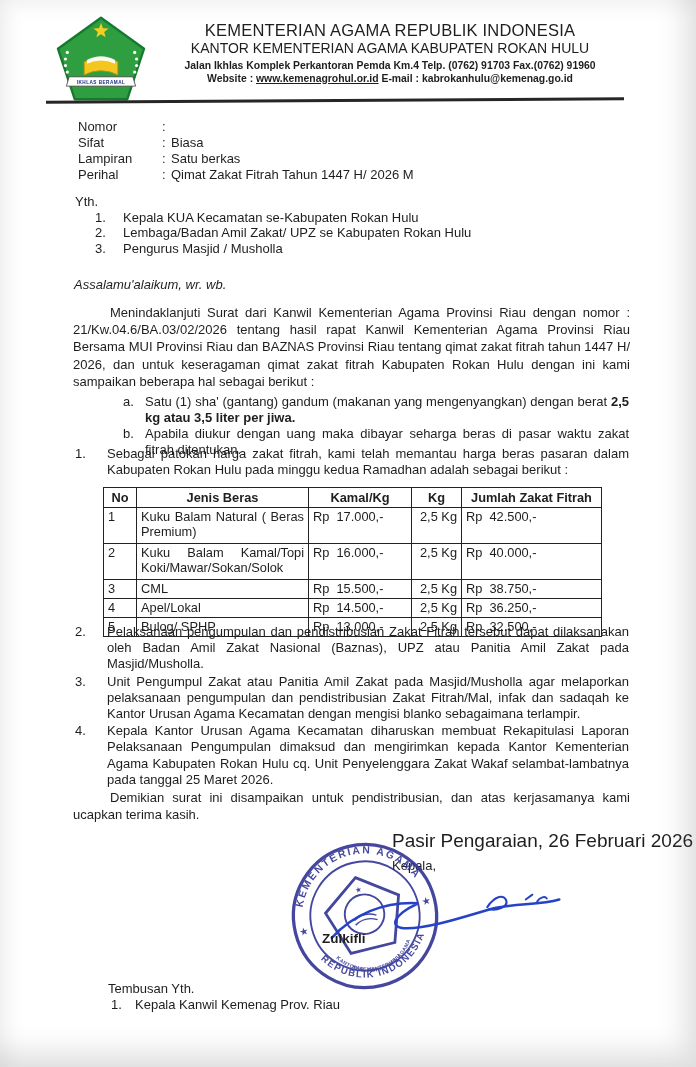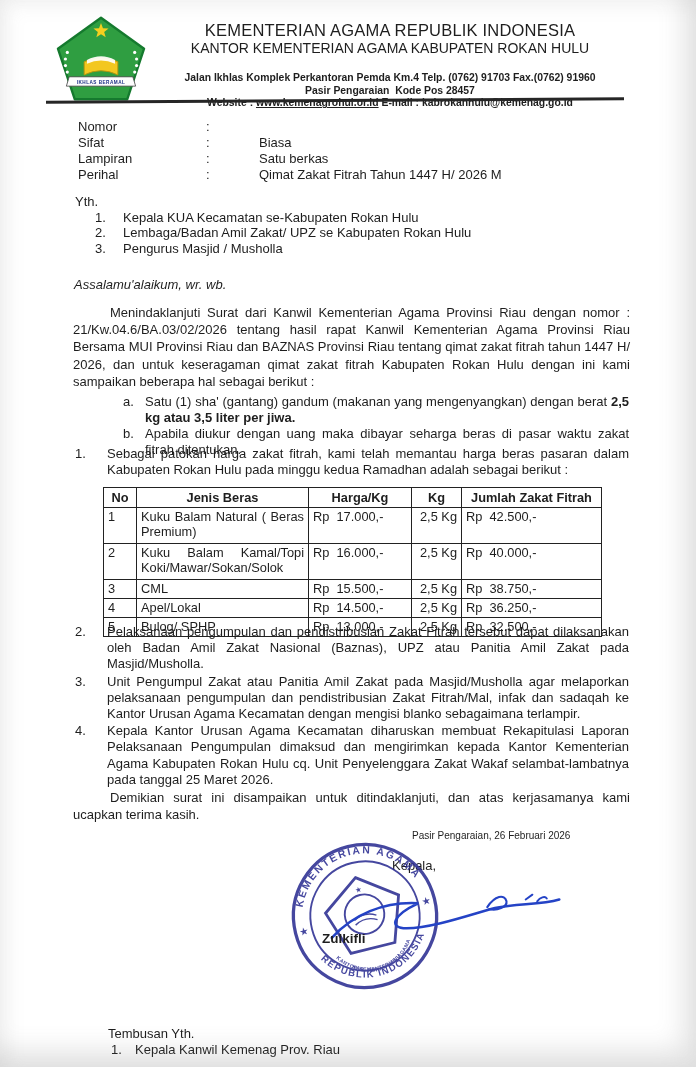--- a/index.html
+++ b/index.html
@@ -9,27 +9,27 @@
         box-shadow:inset -12px -16px 26px rgba(110,110,110,.20), inset 8px 6px 18px rgba(140,140,140,.10);}
   .abs{position:absolute;}
 
   
   .logo{left:48px;top:15px;width:106px;height:88px;}
   .lh-text{left:152px;top:20px;width:476px;text-align:center;}
   .lh-text div{white-space:pre;}
   .lh1{font-size:16.5px;line-height:20px;letter-spacing:.2px;}
   .lh2{font-size:14px;line-height:17px;}
   .lh3{font-size:10.4px;font-weight:bold;line-height:12.6px;}
-  .lh3.first{margin-top:15px;}
+  .lh3.first{margin-top:3px;}
   .url{text-decoration:underline;}
   .rule{left:46px;top:99px;width:578px;border-top:3.2px solid #262626;transform:rotate(-0.35deg);}
 
   
   .meta{left:78px;top:119px;font-size:13px;}
-  .m-row{display:flex;line-height:16px;gap:44px;}
+  .m-row{display:flex;line-height:16px;}
   .m-label{width:84px;}
   .m-sep{width:9px;}
   .hand{color:#1d3bc0;font-weight:bold;font-style:italic;letter-spacing:.5px;}
 
   
   .recipients{left:75px;top:194px;font-size:13px;line-height:15.6px;}
   .rec-item{display:flex;margin-left:20px;}
   .rec-no{width:28px;flex:none;}
 
   .greeting{left:74px;top:277px;font-size:13px;font-style:italic;}
@@ -58,27 +58,27 @@
   .c-no{padding-left:7px;}
   .c-money{white-space:pre;}
   .c-kg{text-align:right;}
   .c-sum{white-space:pre;padding-left:34px;}
   .c-jenis{text-align:justify;margin-top:32px;}
 
   .closing{left:73px;top:789px;width:557px;font-size:13px;line-height:17px;
            text-align:justify;text-indent:37px;}
 
   
-  .sig-date{left:412px;top:830px;font-size:10px;}
+  .sig-date{left:392px;top:830px;font-size:19px;}
   .sig-title{left:392px;top:858px;font-size:13px;}
   .stamp{left:285px;top:836px;width:160px;height:160px;}
   .sig-svg{left:322px;top:886px;width:248px;height:72px;}
   .sig-name{left:322px;top:931px;font-size:13.5px;font-weight:bold;}
 
-  .cc{left:108px;top:981px;font-size:13px;line-height:16px;margin-top:45px;}
+  .cc{left:108px;top:981px;font-size:13px;line-height:16px;}
   .cc-item{display:flex;margin-left:3px;}
   .cc-no{width:24px;flex:none;}
 </style>
 </head>
 <body>
 
 <div class="page">
 
   <svg class="abs logo" viewBox="0 0 100 94">
     <polygon points="50,3 96,36 78,90 22,90 4,36" fill="#2f9e41" stroke="#157a2e" stroke-width="2.5" stroke-linejoin="round"></polygon>
@@ -100,21 +100,20 @@
     <path d="M 32,50 Q 50,41 68,50 L 68,64 Q 50,55 32,64 Z" fill="#f3c71f" stroke="#b8940d" stroke-width="1"></path>
     <path d="M 35,48 Q 50,40 65,48 L 65,52 Q 50,45 35,52 Z" fill="#ffffff" opacity="0.92"></path>
     <path d="M 16,66 L 84,66 L 87,76 L 13,76 Z" fill="#fdfdfd" stroke="#333333" stroke-width="0.8"></path>
     <text x="50" y="73.5" font-size="5" font-weight="bold" fill="#1c2f85" text-anchor="middle" letter-spacing="0.5">IKHLAS BERAMAL</text>
   </svg>
 
   <div class="abs lh-text">
     <div class="lh1">KEMENTERIAN AGAMA REPUBLIK INDONESIA</div>
     <div class="lh2">KANTOR KEMENTERIAN AGAMA KABUPATEN ROKAN HULU</div>
     <div class="lh3 first">Jalan Ikhlas Komplek Perkantoran Pemda Km.4 Telp. (0762) 91703 Fax.(0762) 91960</div>
-    <div class="lh3">Pasir Pengaraian  Kode Pos 28457</div>
     <div class="lh3"><span>Website : </span><span class="url">www.kemenagrohul.or.id</span><span> E-mail : kabrokanhulu@kemenag.go.id</span></div>
   </div>
 
   <div class="abs rule"></div>
 
   <div class="abs meta">
     <div class="m-row">
       <span class="m-label">Nomor</span>
         <span class="m-sep">:</span>
     </div>
@@ -178,21 +177,21 @@
         <col style="width:33px">
         <col style="width:172px">
         <col style="width:103px">
         <col style="width:50px">
         <col style="width:140px">
       </colgroup>
     <tbody>
         <tr>
       <th>No</th>
       <th>Jenis Beras</th>
-      <th>Harga/Kg</th>
+      <th>Kamal/Kg</th>
       <th>Kg</th>
       <th>Jumlah Zakat Fitrah</th>
     </tr>
     <tr class="tall">
       <td class="c-no">1</td>
       <td class="c-jenis">Kuku Balam Natural ( Beras Premium)</td>
       <td class="c-money">Rp  17.000,-</td>
       <td class="c-kg">2,5 Kg</td>
       <td class="c-sum">Rp  42.500,-</td>
     </tr>
@@ -235,21 +234,21 @@
     <div class="pt-row">
       <span class="pt-no">3.</span>
       <span class="pt-text">Unit Pengumpul Zakat atau Panitia Amil Zakat pada Masjid/Musholla agar melaporkan pelaksanaan pengumpulan dan pendistribusian Zakat Fitrah/Mal, infak dan sadaqah ke Kantor Urusan Agama Kecamatan dengan mengisi blanko sebagaimana terlampir.</span>
     </div>
     <div class="pt-row">
       <span class="pt-no">4.</span>
       <span class="pt-text">Kepala Kantor Urusan Agama Kecamatan diharuskan membuat Rekapitulasi Laporan Pelaksanaan Pengumpulan dimaksud dan mengirimkan kepada Kantor Kementerian Agama Kabupaten Rokan Hulu cq. Unit Penyelenggara Zakat Wakaf selambat-lambatnya pada tanggal 25 Maret 2026.</span>
     </div>
   </div>
 
-  <div class="abs closing">Demikian surat ini disampaikan untuk ditindaklanjuti, dan atas kerjasamanya kami ucapkan terima kasih.</div>
+  <div class="abs closing">Demikian surat ini disampaikan untuk pendistribusian, dan atas kerjasamanya kami ucapkan terima kasih.</div>
 
   <div class="abs sig-date">Pasir Pengaraian, 26 Februari 2026</div>
   <div class="abs sig-title">Kepala,</div>
 
   <svg class="abs stamp" viewBox="0 0 170 170">
     <g transform="translate(85,85) rotate(-14)" stroke="#2c2e92" fill="none" opacity="0.88">
       <circle r="76" stroke-width="3.5"></circle>
       <circle r="58" stroke-width="2"></circle>
       <path id="arcTop" d="M -66 12 A 67 67 0 1 1 66 12" stroke="none"></path>
       <path id="arcBot" d="M -62 22 A 66 66 0 0 0 62 22" stroke="none"></path>

